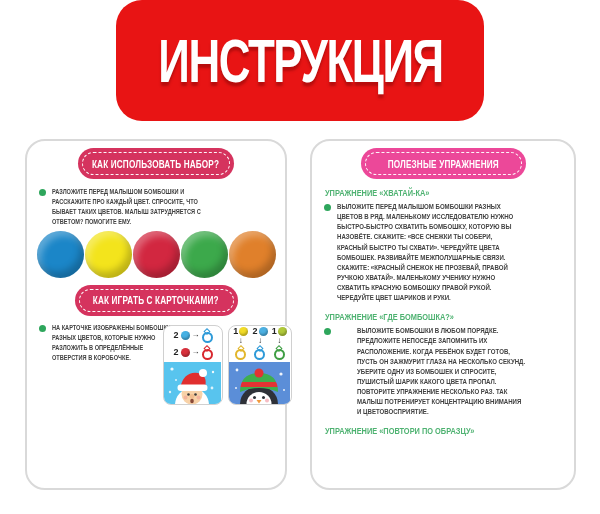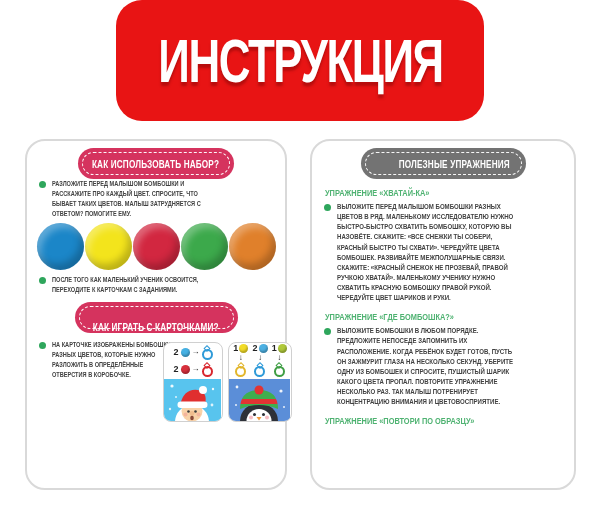--- a/index.html
+++ b/index.html
@@ -17,21 +17,21 @@
   .cards{display:flex;margin:18px 25px 0;gap:23px;}
   .card{background:#fff;border:2px solid #d9d9d9;border-radius:20px;height:351px;
         box-sizing:border-box;position:relative;}
   .card-left{width:262px;}
   .card-right{width:266px;}
 
   .pill{margin:7px auto 0;height:31px;border-radius:17px;background:#d5335e;
         display:flex;align-items:center;justify-content:center;
         outline:1.6px dashed rgba(255,255,255,.95);outline-offset:-5px;}
   .pill-w1{width:156px;}
-  .pill-w2{width:163px;align-items:flex-end;}
+  .pill-w2{width:163px;}
   .pill-w3{width:165px;}
   .pill-label{color:#fff;font-weight:bold;font-size:10.5px;white-space:nowrap;
               text-transform:uppercase;transform:scaleX(.78);letter-spacing:.2px;}
 
   .bullet{display:flex;align-items:flex-start;margin-left:12px;}
   .dot{flex:0 0 auto;width:7px;height:7px;border-radius:50%;background:#2ea65c;
        margin:2px 6px 0 0;}
   .btext{margin:0;font-size:7.8px;line-height:1.3;font-weight:bold;color:#414141;
          text-transform:uppercase;width:300px;transform:scaleX(.72);
          transform-origin:0 0;}
@@ -81,38 +81,34 @@
     <span class="banner-title">ИНСТРУКЦИЯ</span>
   </div>
 
   <div class="cards">
 
     <section class="card card-left">
       <div class="pill pill-w1" style="background-color: rgb(213, 51, 94);">
         <span class="pill-label">Как использовать набор?</span>
       </div>
 
-      <div class="bullet" style="">
+      <div class="bullet" style="margin-top:8px;">
         <span class="dot" style="background-color: rgb(46, 166, 92);"></span>
         <p class="btext">Разложите перед малышом бомбошки и расскажите про каждый цвет. Спросите, что бывает таких цветов. Малыш затрудняется с ответом? Помогите ему.</p>
       </div>
 
       <div class="pompom-row">
         <span class="pompom" style="background-color: rgb(27, 134, 200);"></span>
         <span class="pompom" style="background-color: rgb(243, 228, 28);"></span>
         <span class="pompom" style="background-color: rgb(210, 39, 64);"></span>
         <span class="pompom" style="background-color: rgb(60, 169, 75);"></span>
         <span class="pompom" style="background-color: rgb(224, 128, 43);"></span>
       </div>
 
 
-      <div class="bullet" style="margin-top:5px;">
-        <span class="dot" style="background-color: rgb(46, 166, 92);"></span>
-        <p class="btext">После того как маленький ученик освоится, переходите к карточкам с заданиями.</p>
-      </div>
 
       <div class="pill pill-w2" style="background-color: rgb(213, 51, 94);">
         <span class="pill-label">Как играть с карточками?</span>
       </div>
 
       <div class="bottom-area">
         <div class="bullet">
           <span class="dot" style="background-color: rgb(46, 166, 92);"></span>
           <p class="btext btext-narrow">На карточке изображены бомбошки разных цветов, которые нужно разложить в определённые отверстия в коробочке.</p>
         </div>
@@ -207,32 +203,32 @@
                 <rect x="11" y="25" width="38" height="7" fill="#3fae4e"></rect>
               </g>
               <circle cx="30" cy="11" r="4.5" fill="#e23333"></circle>
             </svg>
           </div>
         </div>
       </div>
     </section>
 
     <section class="card card-right">
-      <div class="pill pill-w3" style="background-color: #737373; justify-content: flex-end;">
+      <div class="pill pill-w3" style="background-color: #ec4899;">
         <span class="pill-label">Полезные упражнения</span>
       </div>
 
       <div class="ex-title" style="color: rgb(78, 178, 113);">Упражнение «Хватай-ка»</div>
       <div class="bullet" style="margin-top:4px;">
         <span class="dot" style="background-color: rgb(46, 166, 92);"></span>
         <p class="btext">Выложите перед малышом бомбошки разных цветов в ряд. Маленькому исследователю нужно быстро-быстро схватить бомбошку, которую вы назовёте. Скажите: «Все снежки ты собери, красный быстро ты схвати». Чередуйте цвета бомбошек. Развивайте межполушарные связи. Скажите: «Красный снежок не прозевай, правой ручкою хватай». Маленькому ученику нужно схватить красную бомбошку правой рукой. Чередуйте цвет шариков и руки.</p>
       </div>
 
       <div class="ex-title" style="color: rgb(78, 178, 113);">Упражнение «Где бомбошка?»</div>
-      <div class="bullet" style="margin-top:4px;">
+      <div class="bullet" style="margin-top:4px;gap:20px;">
         <span class="dot" style="background-color: rgb(46, 166, 92);"></span>
         <p class="btext">Выложите бомбошки в любом порядке. Предложите непоседе запомнить их расположение. Когда ребёнок будет готов, пусть он зажмурит глаза на несколько секунд. Уберите одну из бомбошек и спросите, пушистый шарик какого цвета пропал. Повторите упражнение несколько раз. Так малыш потренирует концентрацию внимания и цветовосприятие.</p>
       </div>
 
       <div class="ex-title" style="color: rgb(78, 178, 113);">Упражнение «Повтори по образцу»</div>
     </section>
 
   </div>
 </div>
 

